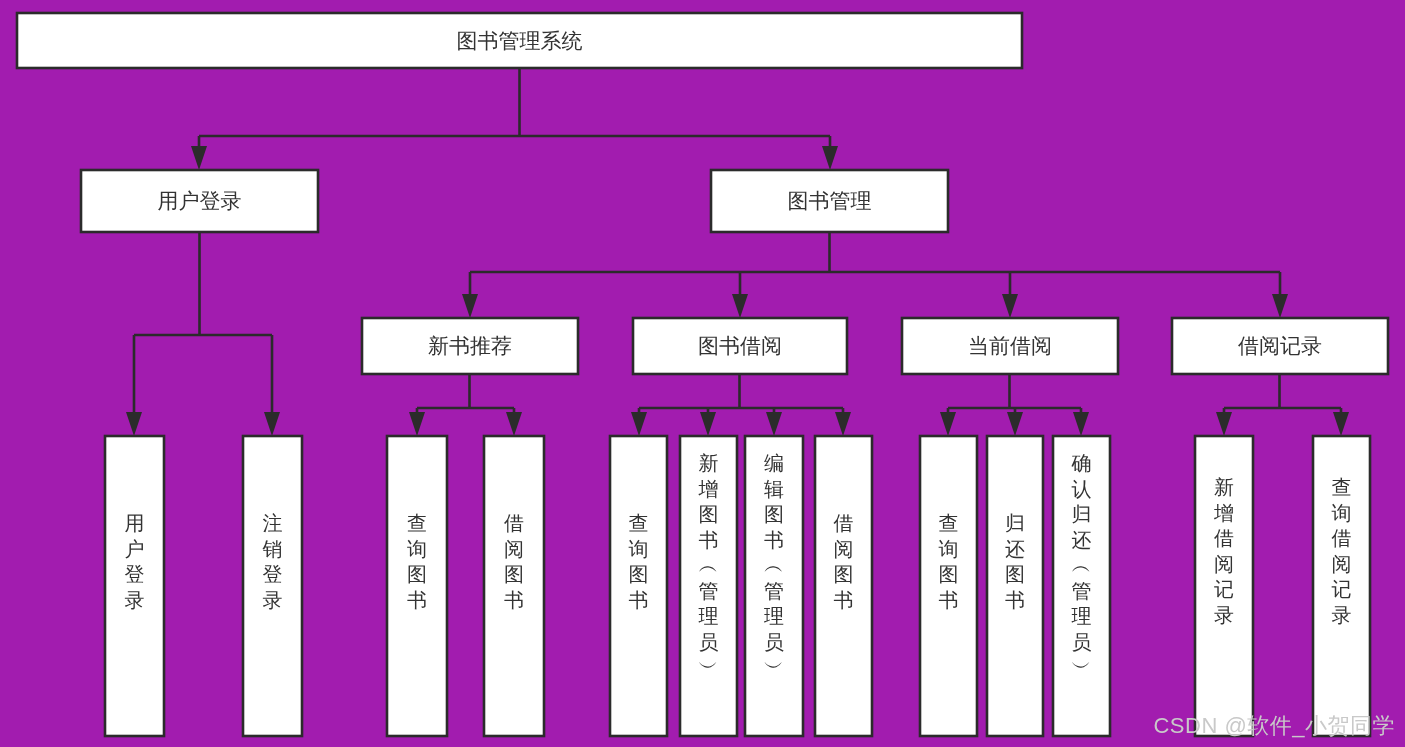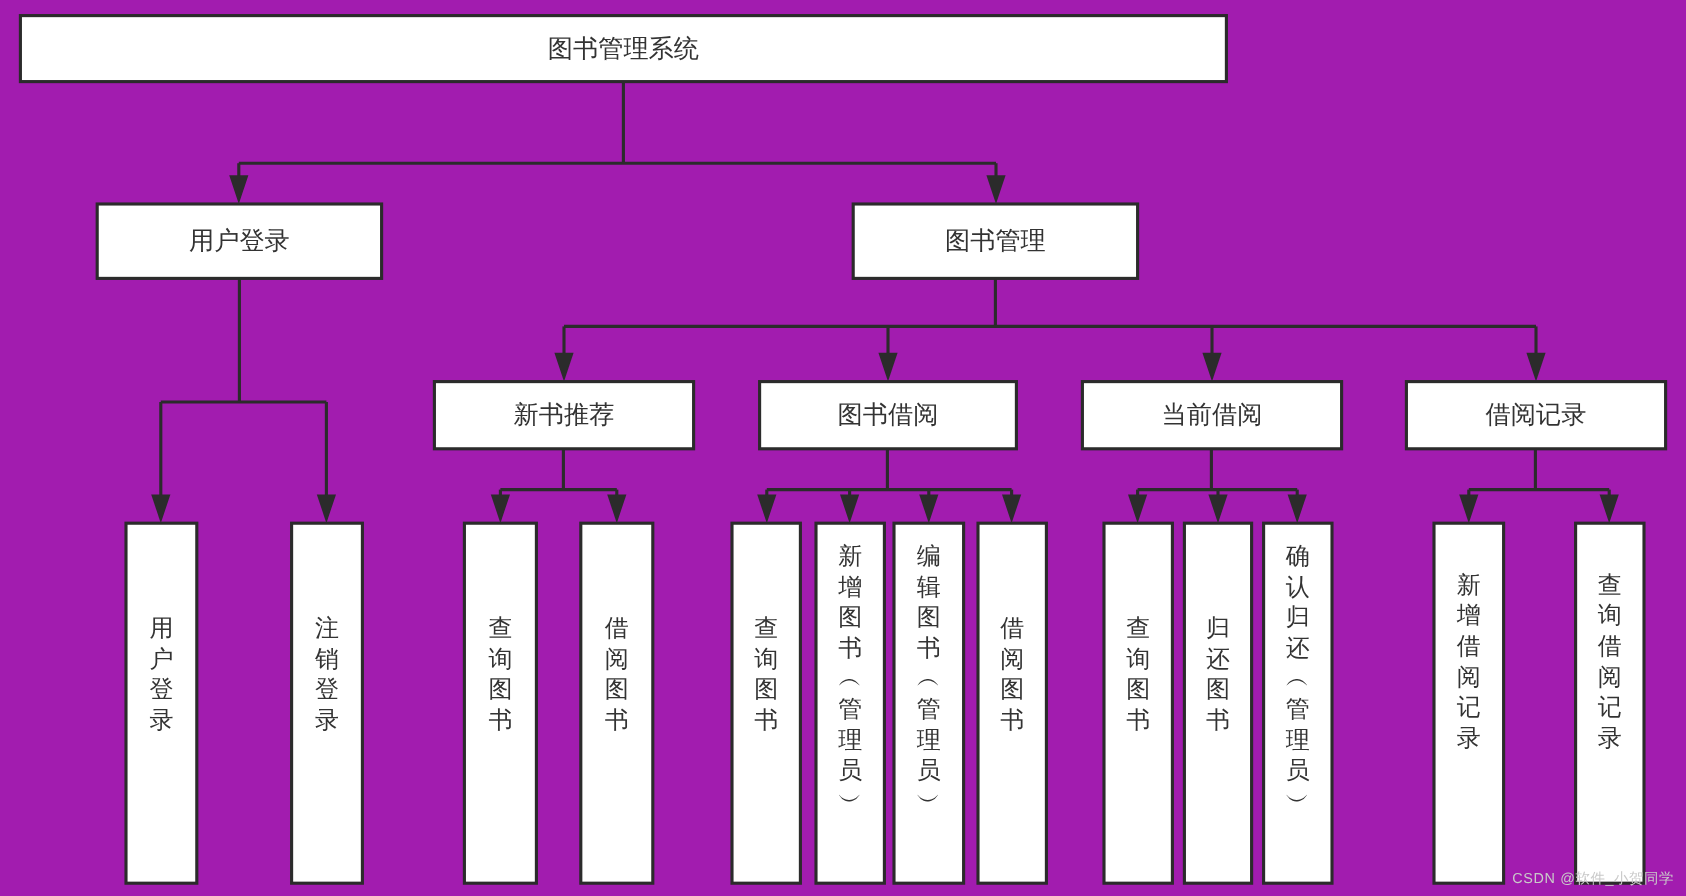--- a/index.html
+++ b/index.html
@@ -53,21 +53,21 @@
     font-family: "Liberation Sans", "DejaVu Sans", sans-serif;
     font-size: 20px;
     fill: #333333;
     text-anchor: middle;
   }
   .watermark {
     position: absolute;
     right: 10px;
     bottom: 6px;
     font-family: "Liberation Sans", "DejaVu Sans", sans-serif;
-    font-size: 12px;
+    font-size: 22px;
     color: #c9c9c9;
     white-space: nowrap;
     letter-spacing: 0.5px;
   }
 </style>
 </head>
 <body>
 
 <div id="diagram-root">
 

